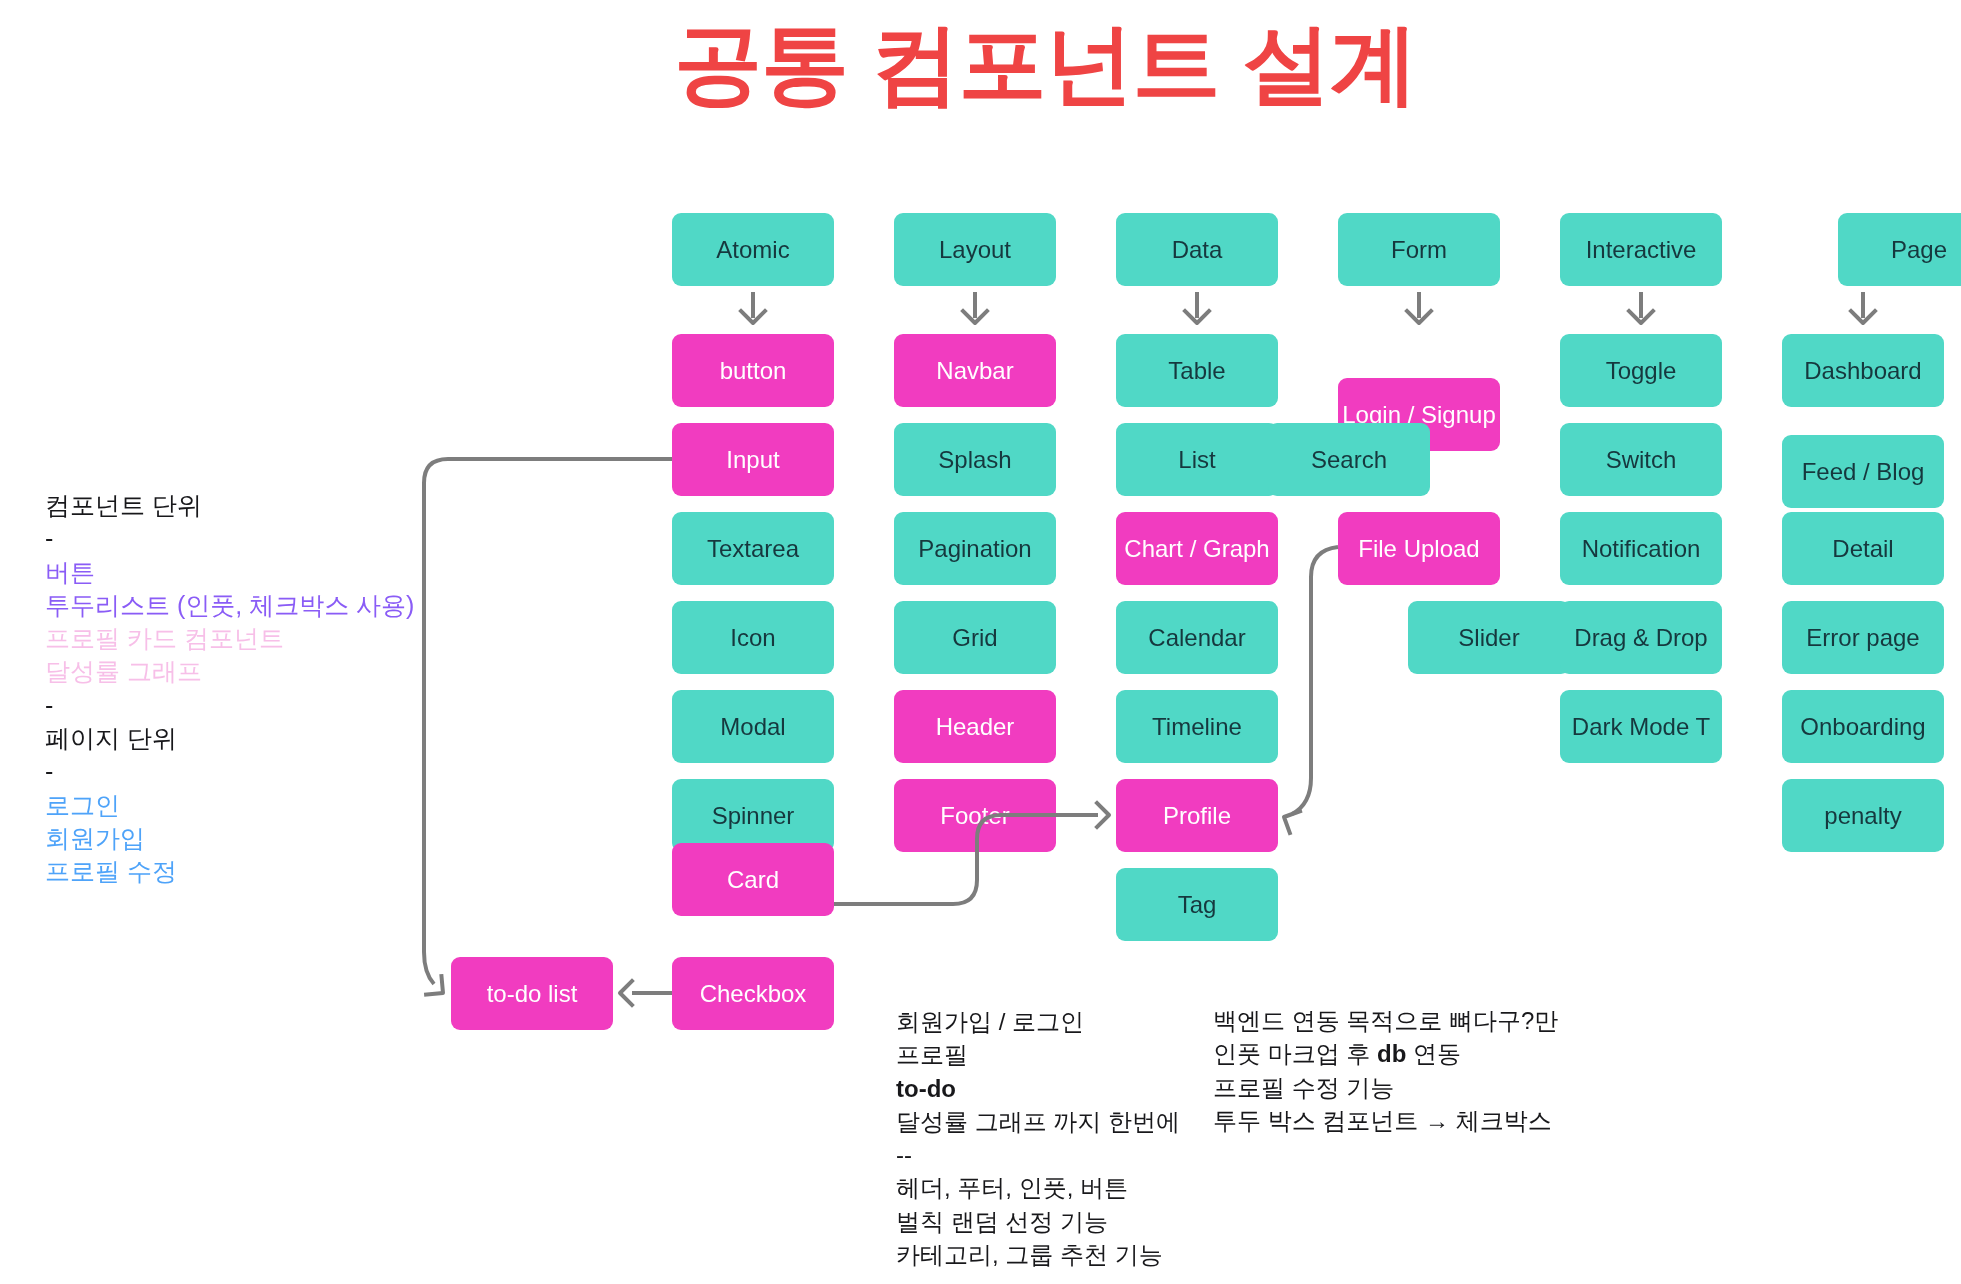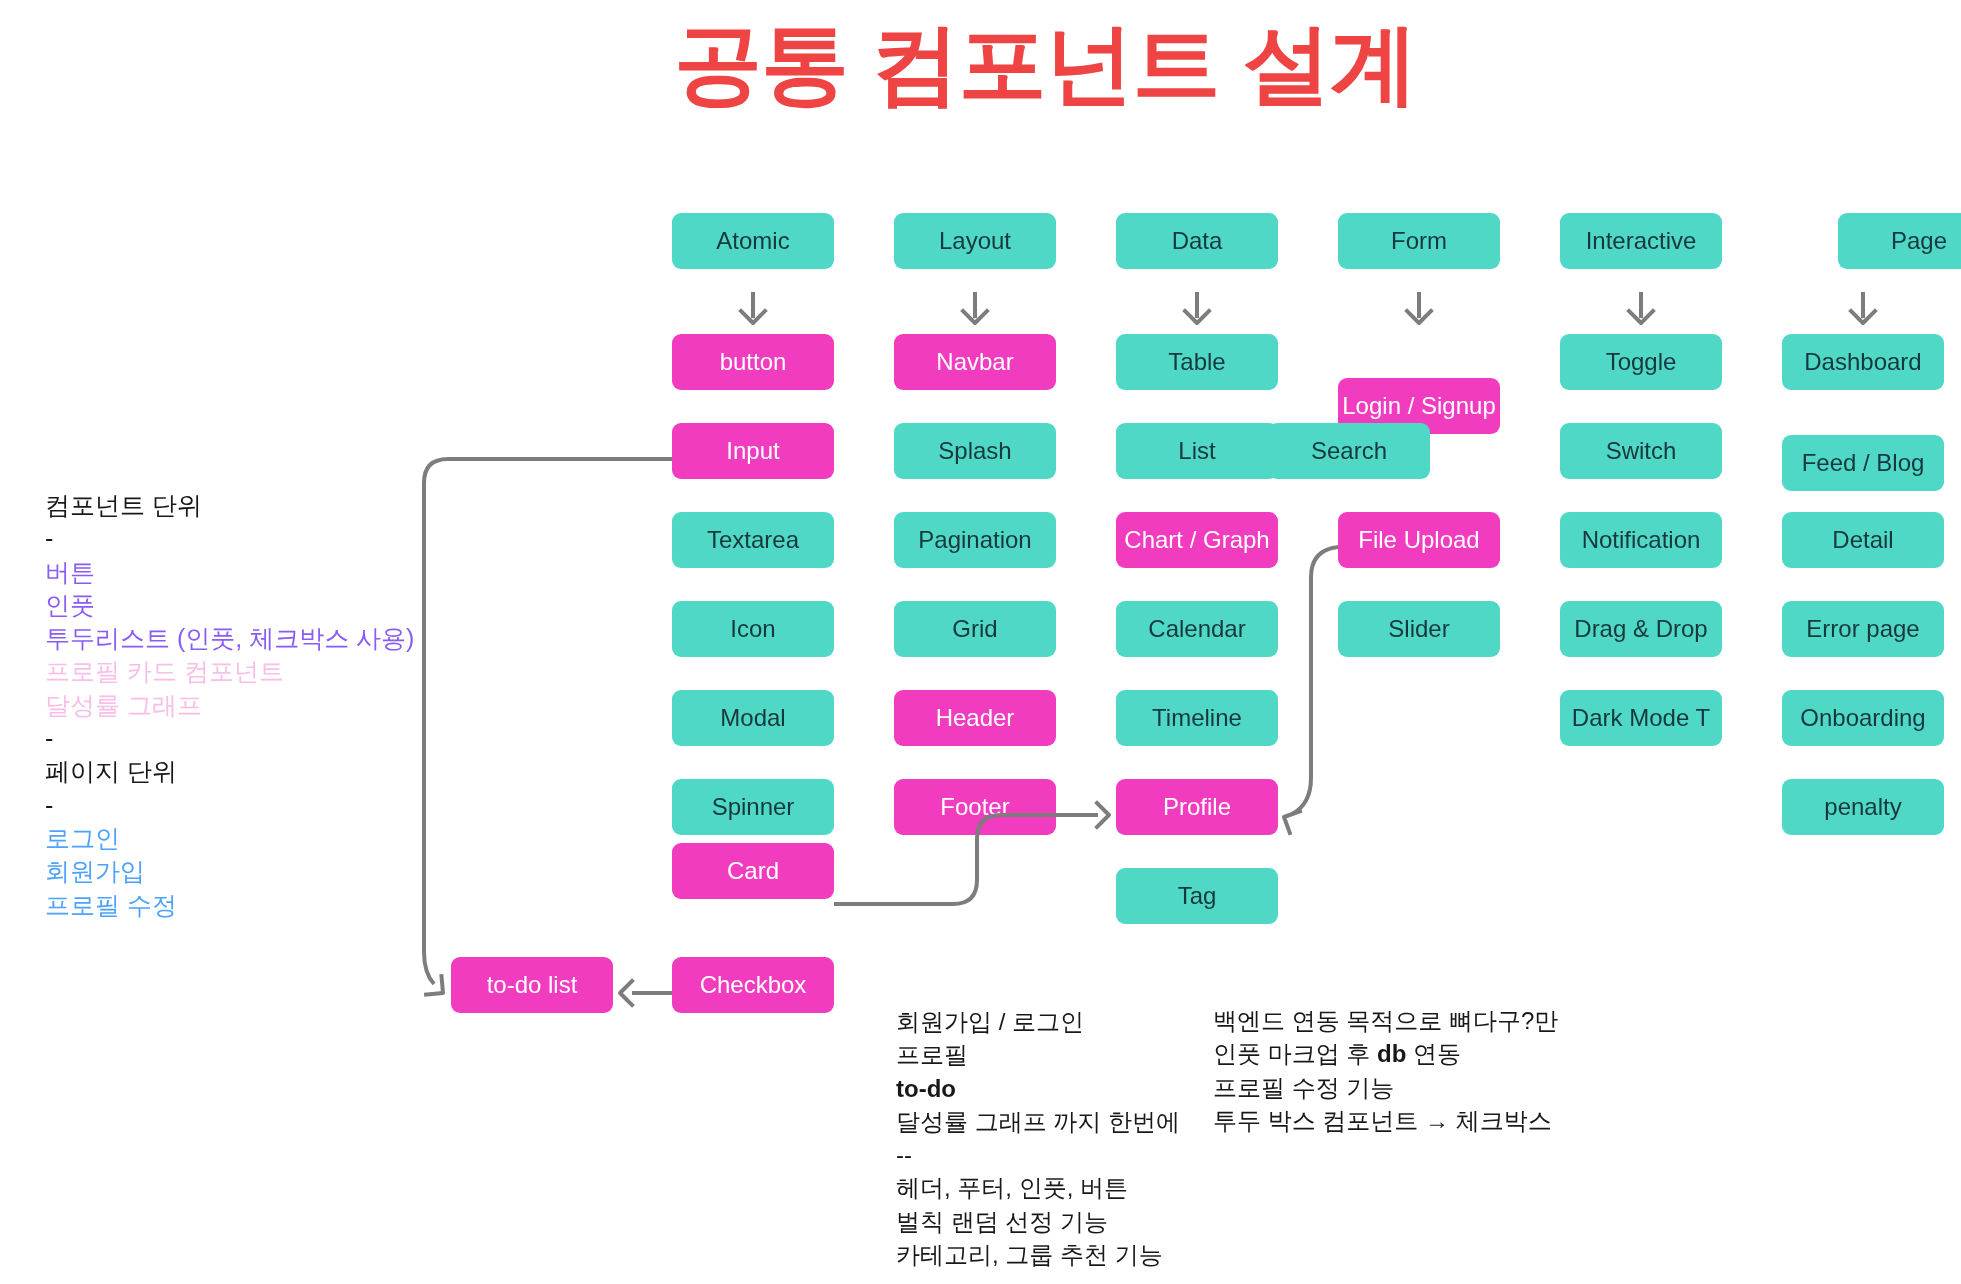--- a/index.html
+++ b/index.html
@@ -5,21 +5,21 @@
   html,body{margin:0;padding:0;background:#ffffff;}
   .page{
     position:relative;width:1961px;height:1284px;background:#ffffff;overflow:hidden;
     font-family:"Liberation Sans","DejaVu Sans",sans-serif;color:#18181b;
   }
   .title{
     position:absolute;left:674px;top:16px;font-size:88px;line-height:96px;
     font-weight:700;letter-spacing:-1px;white-space:nowrap;color:#ef4444;
   }
   .node{
-    position:absolute;width:162px;height:56px;border-radius:9px;
+    position:absolute;width:162px;height:73px;border-radius:9px;
     display:flex;align-items:center;justify-content:center;
     font-size:24px;font-weight:500;white-space:nowrap;box-sizing:border-box;
   }
   .node.teal{background:var(--teal,#50d8c6);color:var(--teal-text,#16383e);}
   .node.pink{background:var(--pink,#f13cc0);color:var(--pink-text,#ffffff);}
   .notes{position:absolute;font-size:25px;line-height:33.3px;white-space:nowrap;}
   .notes div{min-height:33.3px;}
   .bnotes{position:absolute;font-size:24px;line-height:33.3px;white-space:nowrap;}
   .bnotes div{min-height:33.3px;}
   .bnotes b{font-weight:700;}
@@ -28,21 +28,20 @@
 </style>
 </head>
 <body>
 
 <div class="page" style="--teal: #50d8c6; --pink: #f13cc0; --teal-text: #16383e; --pink-text: #ffffff;">
   <div class="title">공통 컴포넌트 설계</div>
   <div class="notes" id="sidebar-notes" style="left:45px;top:489px;">
       <div style="color: rgb(24, 24, 27);">컴포넌트 단위</div>
       <div style="color: rgb(24, 24, 27);">-</div>
       <div style="color: rgb(138, 92, 246);">버튼</div>
-      <div style="color: rgb(138, 92, 246);">인풋</div>
       <div style="color: rgb(138, 92, 246);">투두리스트 (인풋, 체크박스 사용)</div>
       <div style="color: rgb(247, 191, 232);">프로필 카드 컴포넌트</div>
       <div style="color: rgb(247, 191, 232);">달성률 그래프</div>
       <div style="color: rgb(24, 24, 27);">-</div>
       <div style="color: rgb(24, 24, 27);">페이지 단위</div>
       <div style="color: rgb(24, 24, 27);">-</div>
       <div style="color: rgb(78, 163, 249);">로그인</div>
       <div style="color: rgb(78, 163, 249);">회원가입</div>
       <div style="color: rgb(78, 163, 249);">프로필 수정</div>
     </div>
@@ -68,21 +67,21 @@
       <div class="node teal" style="left: 1116px; top: 423px;">List</div>
       <div class="node pink" style="left: 1116px; top: 512px;">Chart / Graph</div>
       <div class="node teal" style="left: 1116px; top: 601px;">Calendar</div>
       <div class="node teal" style="left: 1116px; top: 690px;">Timeline</div>
       <div class="node pink" style="left: 1116px; top: 779px;">Profile</div>
       <div class="node teal" style="left: 1116px; top: 868px;">Tag</div>
       <div class="node teal" style="left: 1338px; top: 213px;">Form</div>
       <div class="node pink" style="left: 1338px; top: 334px; margin-top: 44px;">Login / Signup</div>
       <div class="node teal" style="left: 1268px; top: 423px;">Search</div>
       <div class="node pink" style="left: 1338px; top: 512px;">File Upload</div>
-      <div class="node teal" style="left: 1338px; top: 601px;">Slider</div>
+      <div class="node teal" style="left: 1408px; top: 601px;">Slider</div>
       <div class="node teal" style="left: 1560px; top: 213px;">Interactive</div>
       <div class="node teal" style="left: 1560px; top: 334px;">Toggle</div>
       <div class="node teal" style="left: 1560px; top: 423px;">Switch</div>
       <div class="node teal" style="left: 1560px; top: 512px;">Notification</div>
       <div class="node teal" style="left: 1560px; top: 601px;">Drag &amp; Drop</div>
       <div class="node teal" style="left: 1560px; top: 690px;">Dark Mode T</div>
       <div class="node teal" style="left: 1838px; top: 213px;">Page</div>
       <div class="node teal" style="left: 1782px; top: 334px;">Dashboard</div>
       <div class="node teal" style="left: 1782px; top: 435px;">Feed / Blog</div>
       <div class="node teal" style="left: 1782px; top: 512px;">Detail</div>

